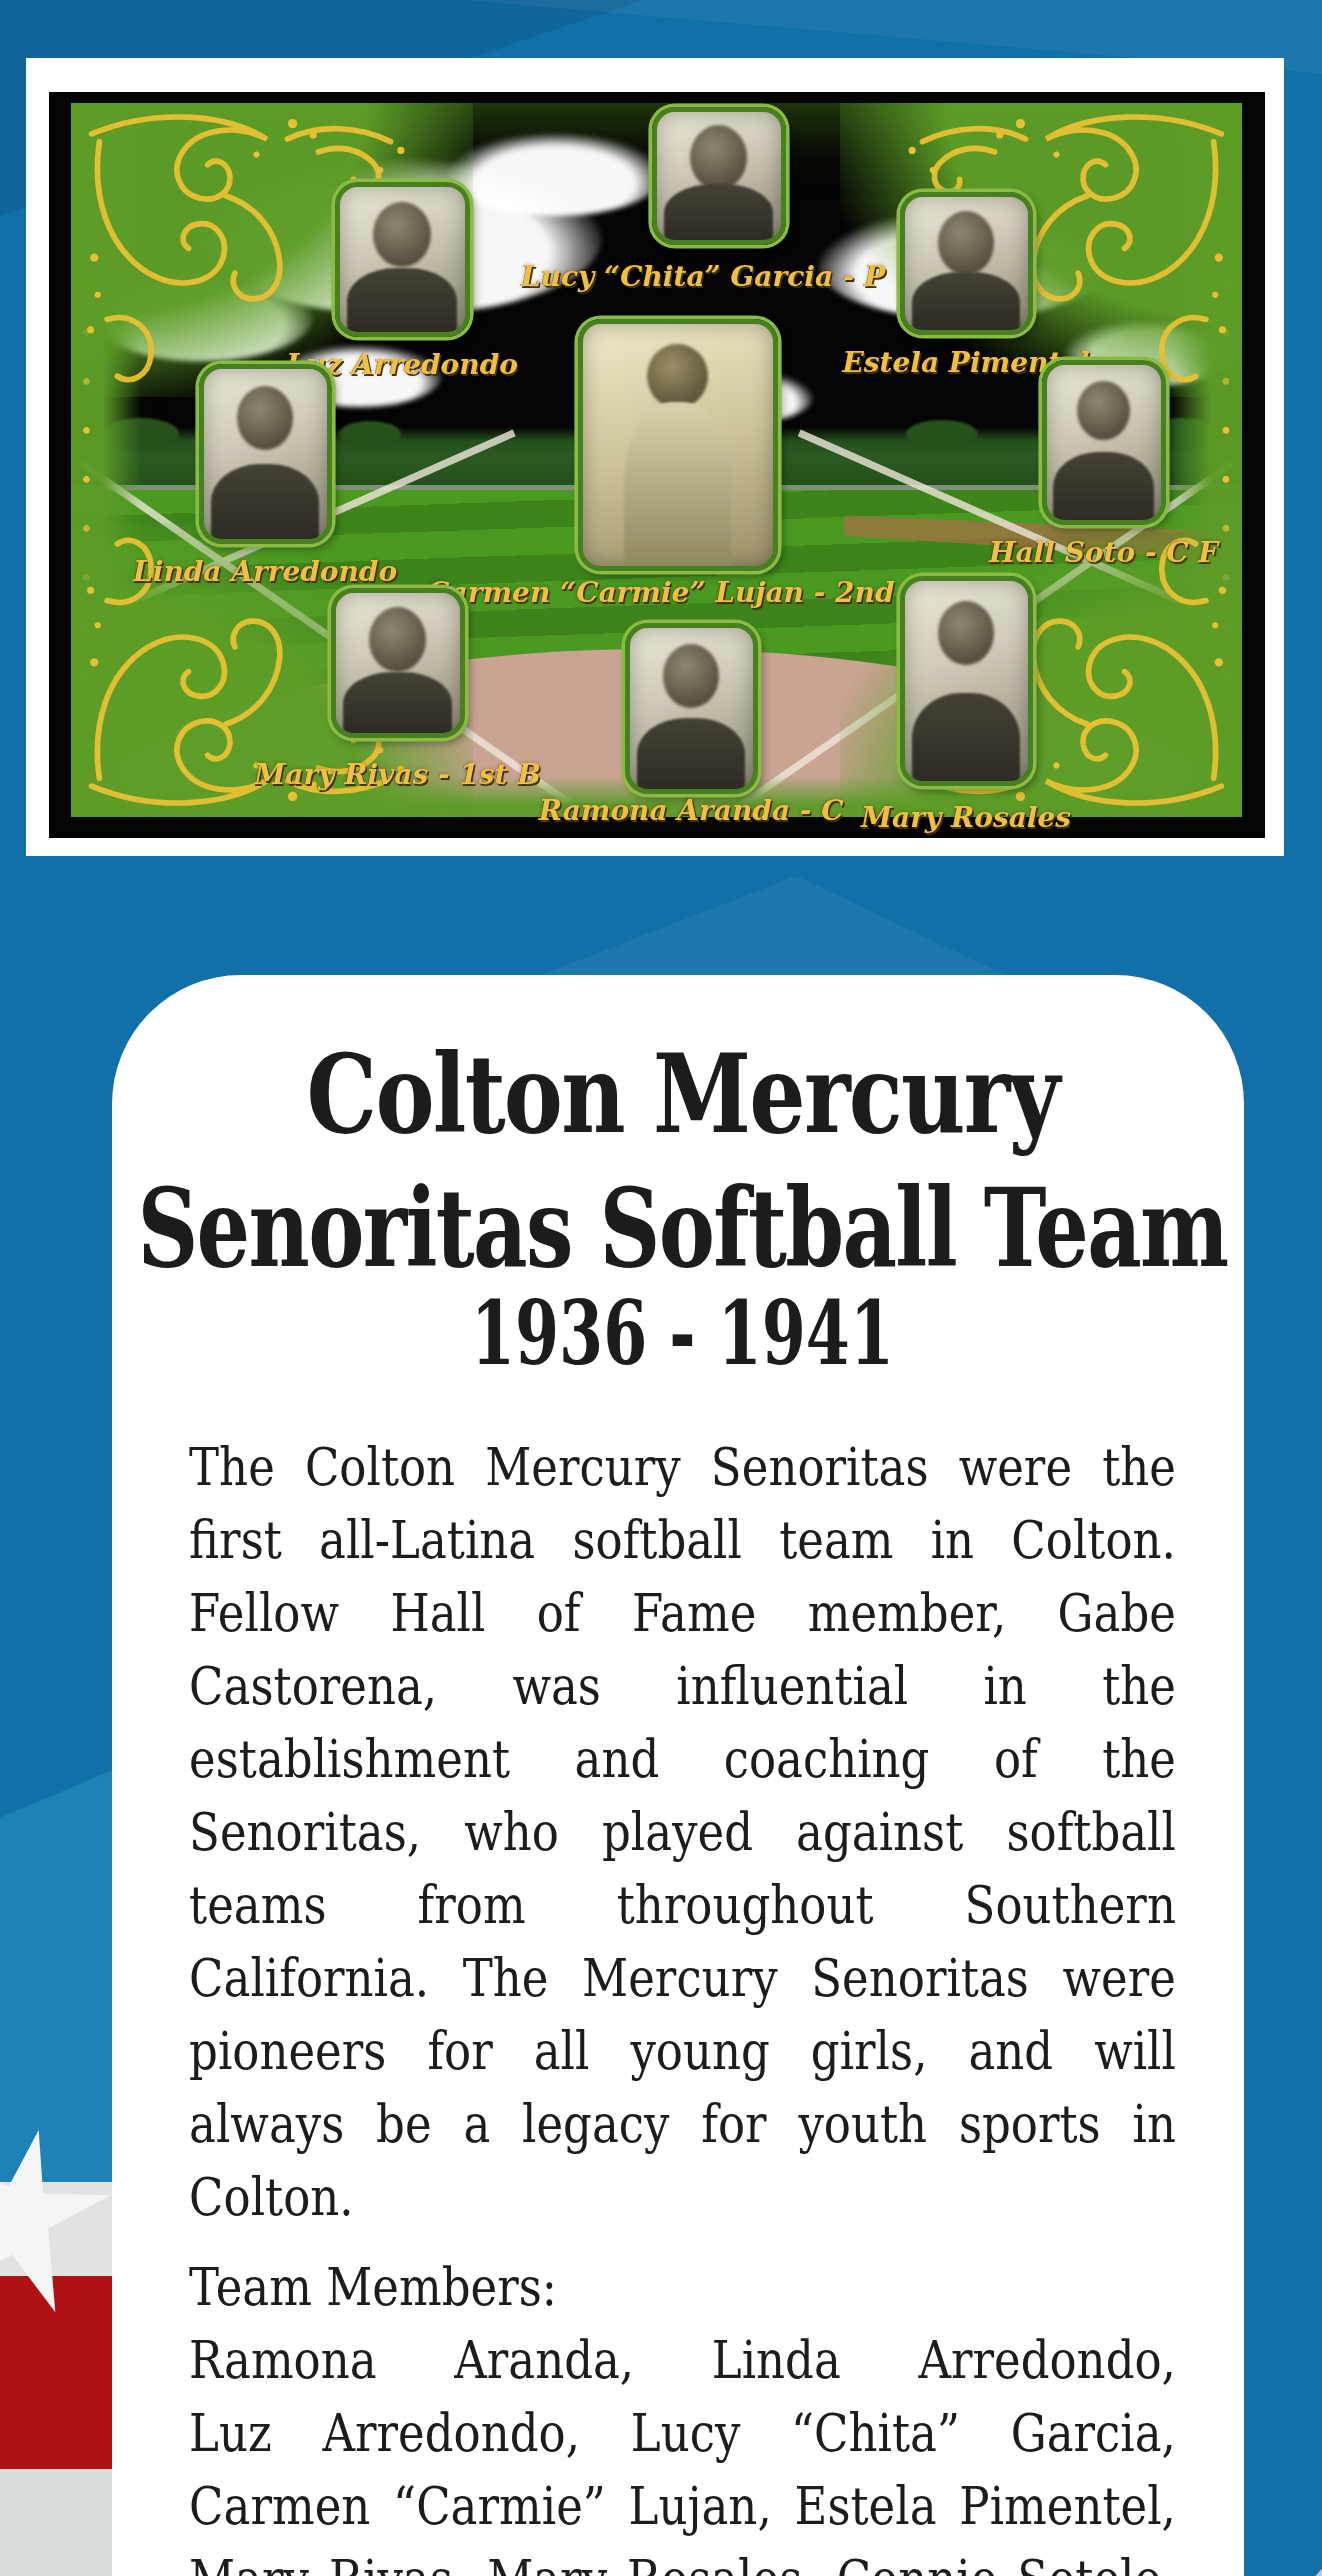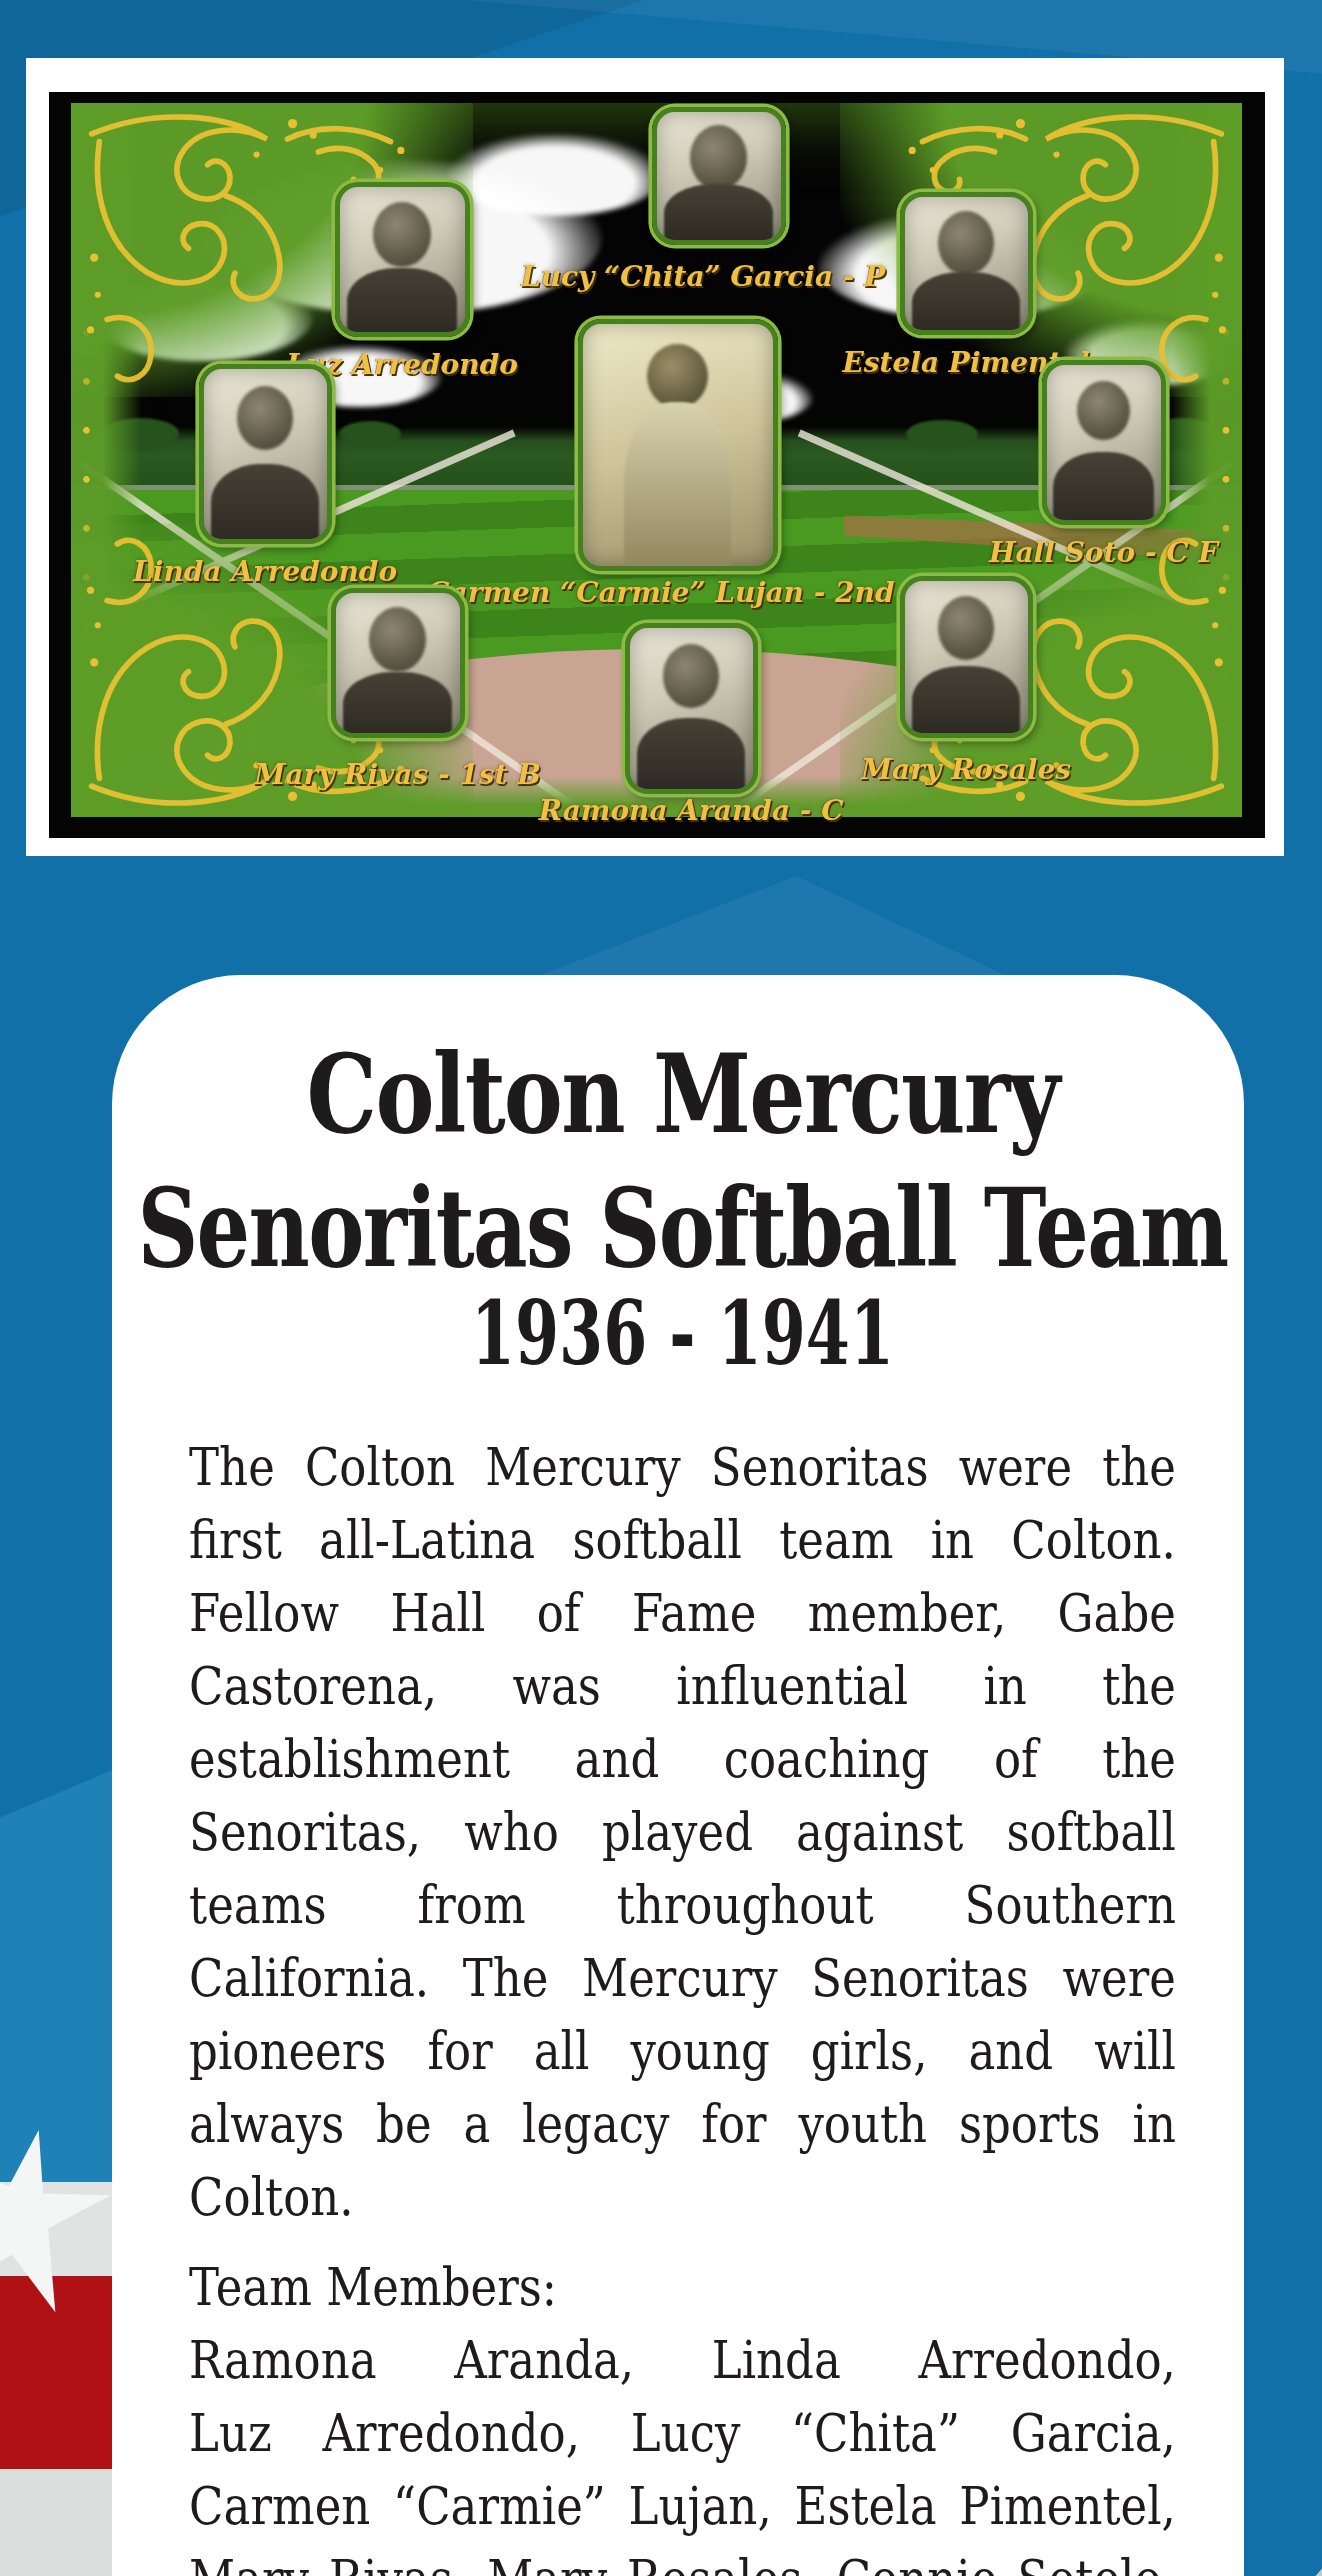--- a/index.html
+++ b/index.html
@@ -104,21 +104,21 @@
        color:#f0c044;font-family:"DejaVu Serif",serif;
        text-shadow:1.5px 2.1px 0 #46320a,-0.5px -0.5px 0 rgba(70,50,10,.6),0 0 4.1px rgba(0,0,0,.3);}
   .m1{left:264px;top:79px;width:135px;height:155px;}
   .m2{left:550px;top:4.1px;width:134px;height:138px;padding-left:31px;}
   .m3{left:829px;top:89px;width:133px;height:143px;}
   .m4{left:128px;top:261px;width:133px;height:180px;}
   .m5{left:507px;top:216px;width:200px;height:252px;}
   .m6{left:971px;top:257px;width:124px;height:165px;}
   .m7{left:260px;top:485px;width:134px;height:150px;}
   .m8{left:554px;top:520px;width:133px;height:171px;}
-  .m9{left:829px;top:473px;width:133px;height:162px;}
+  .m9{left:829px;top:473px;width:133px;height:210px;}
   .m2 .mlabel{top:calc(100% + 17.5px);}
   .m5 .mlabel{top:calc(100% + 8.2px);}
   .m7 .mlabel{top:calc(100% + 23px);}
   .m8 .mlabel{top:calc(100% + 3.1px);}
   .m9 .mlabel{top:calc(100% + 17.5px);}
 
   
   .card{position:absolute;left:112px;top:975px;width:1132px;height:1888px;background:#ffffff;
         border-radius:129px 129px 160px 160px;}
   .card-inner{position:absolute;inset:0;padding:52px 68px 0 77px;box-sizing:border-box;

